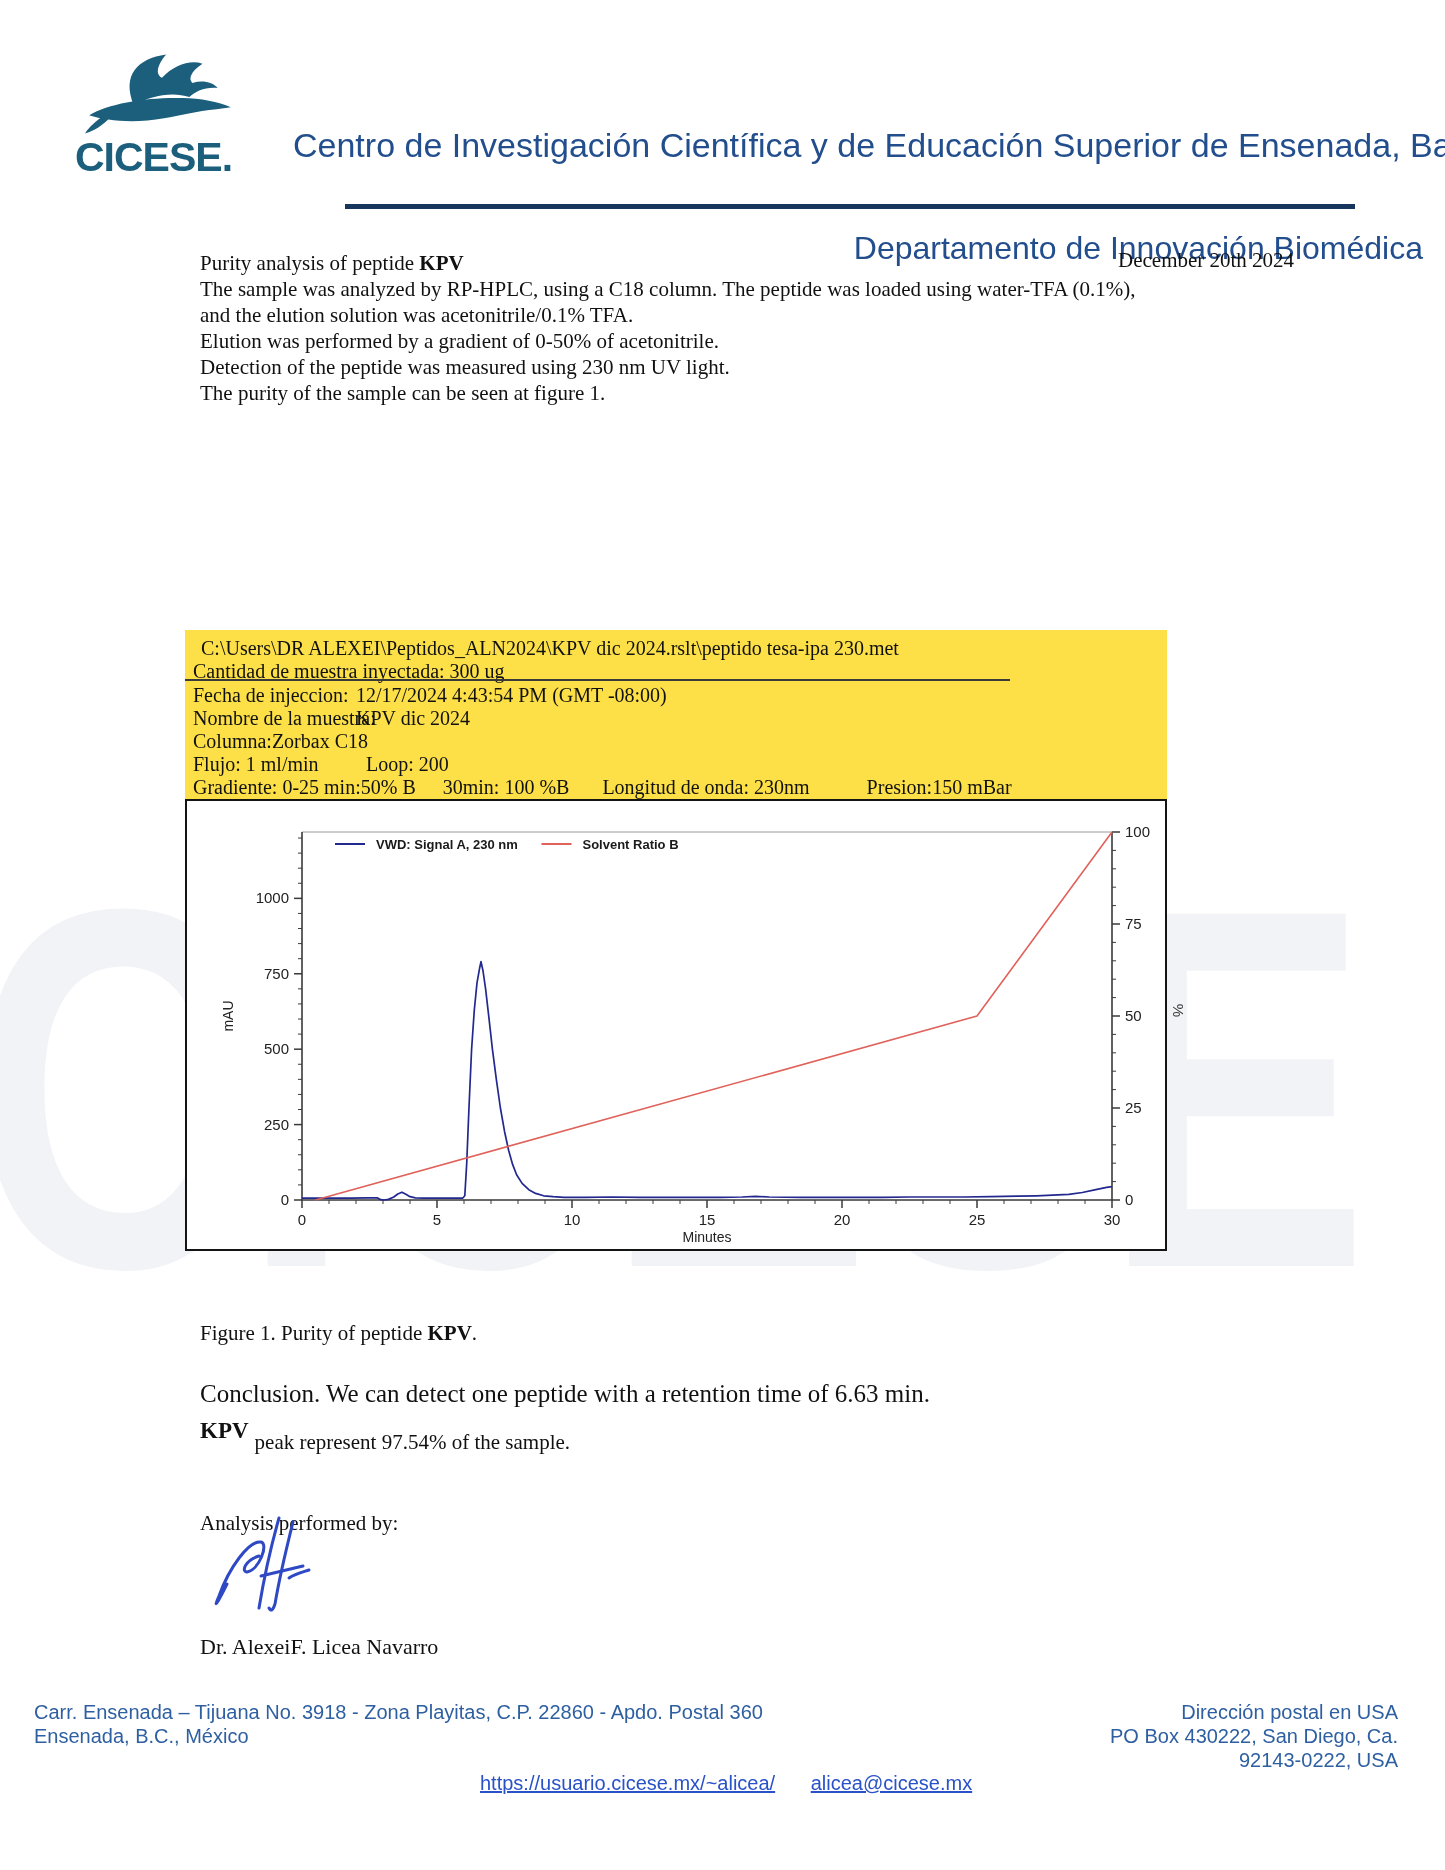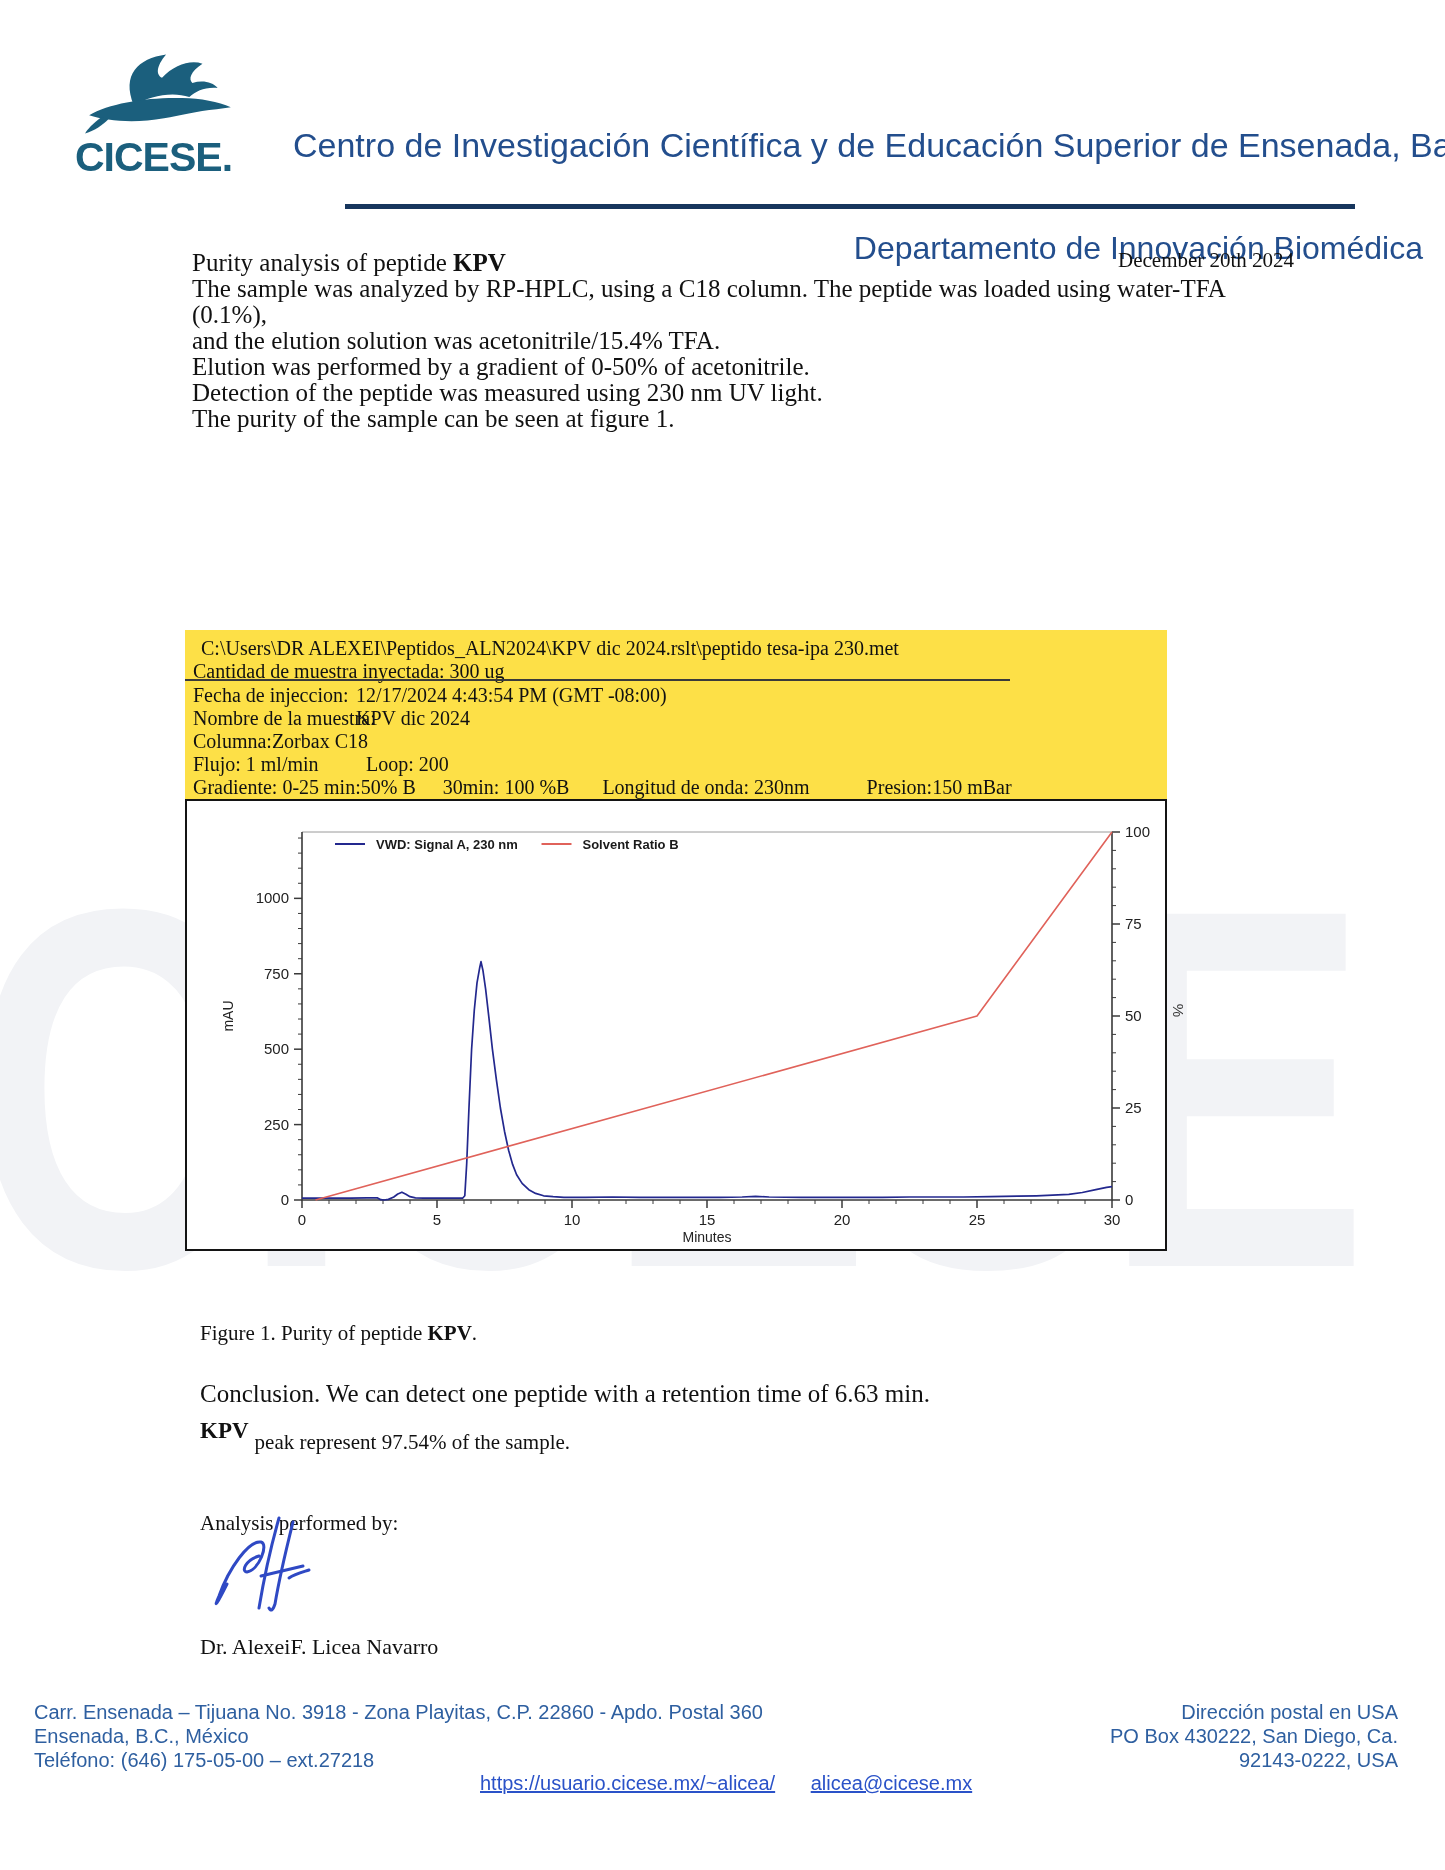--- a/index.html
+++ b/index.html
@@ -18,21 +18,21 @@
   .logo-word{font:800 41px "Liberation Sans",sans-serif;color:var(--brand,#1b5f7d);
     letter-spacing:-1px;margin-top:-4px;}
   .org-title{left:293px;top:126px;width:1152px;overflow:hidden;white-space:nowrap;
     font:34px "Liberation Sans",sans-serif;color:var(--heading,#234e8d);}
   .header-rule{left:345px;top:204px;width:1010px;height:5px;background:var(--rule,#17365d);}
   .dept{left:0;top:230px;width:1423px;text-align:right;
     font:32px "Liberation Sans",sans-serif;color:var(--heading,#234e8d);}
   .date{left:1118px;top:248px;font-size:21px;}
 
   
-  .intro{left:192px;top:250px;width:1100px;font-size:25px;line-height:26px;}
+  .intro{left:200px;top:250px;width:1100px;font-size:21px;line-height:26px;}
   .intro p{margin:0;}
 
   
   .figure{left:185px;top:630px;width:1000px;height:640px;}
   .fig-head{position:absolute;left:0;top:0;width:982px;height:169px;background:#fde047;
     font-size:20px;z-index:1;}
   .fh-row{position:absolute;left:8px;white-space:nowrap;}
   .fh-path{left:16px;top:7px;}
   .fh-amount{top:30px;}
   .fh-rule1{position:absolute;left:0;top:49px;width:825px;height:2px;background:#3a3a3a;}
@@ -88,21 +88,21 @@
 
   <div class="abs org-title z2">Centro de Investigación Científica y de Educación Superior de Ensenada, Baja Calif</div>
   <div class="abs header-rule z2"></div>
   <div class="abs dept z2">Departamento de Innovación Biomédica</div>
 
   <div class="abs date z2">December 20th 2024</div>
 
   <div class="abs intro z2">
     <p><span>Purity analysis of peptide </span><b>KPV</b></p>
     <p>The sample was analyzed by RP-HPLC, using a C18 column. The peptide was loaded using water-TFA (0.1%),</p>
-    <p>and the elution solution was acetonitrile/15.4% TFA.</p>
+    <p>and the elution solution was acetonitrile/0.1% TFA.</p>
     <p>Elution was performed by a gradient of 0-50% of acetonitrile.</p>
     <p>Detection of the peptide was measured using 230 nm UV light.</p>
     <p>The purity of the sample can be seen at figure 1.</p>
   </div>
 
   <div class="abs figure">
     <div class="fig-head">
       <div class="fh-row fh-path">C:\Users\DR ALEXEI\Peptidos_ALN2024\KPV dic 2024.rslt\peptido tesa-ipa 230.met</div>
       <div class="fh-row fh-amount">Cantidad de muestra inyectada: 300 ug</div>
       <div class="fh-rule1"></div>
@@ -251,21 +251,20 @@
       <path d="M56,64 L98,54"></path>
       <path d="M84,66 C90,62 98,60 104,58"></path>
     </g>
   </svg>
 
   <p class="abs analyst-name z2">Dr. AlexeiF. Licea Navarro</p>
 
   <div class="abs footer-left z2">
     <div>Carr. Ensenada – Tijuana No. 3918 - Zona Playitas, C.P. 22860 - Apdo. Postal 360</div>
     <div>Ensenada, B.C., México</div>
-    <div>Teléfono: (646) 175-05-00 – ext.27218</div>
   </div>
   <div class="abs footer-right z2">
     <div>Dirección postal en USA</div>
     <div>PO Box 430222, San Diego, Ca.</div>
     <div>92143-0222, USA</div>
   </div>
   <div class="abs footer-links z2">
     <a href="#">https://usuario.cicese.mx/~alicea/</a>
     <a href="#">alicea@cicese.mx</a>
   </div>

